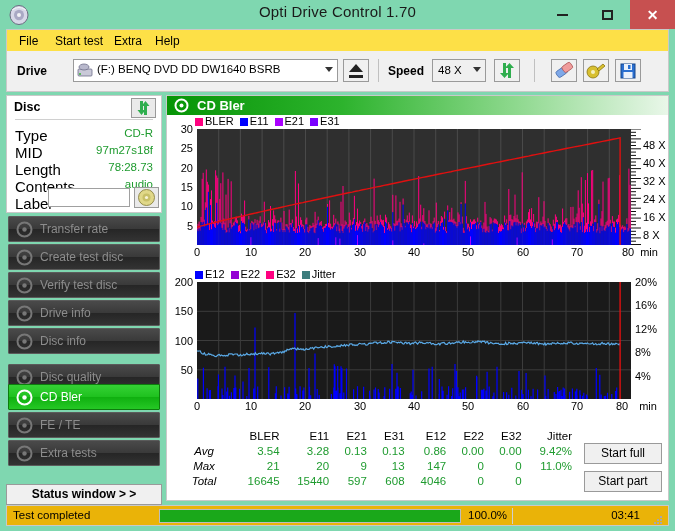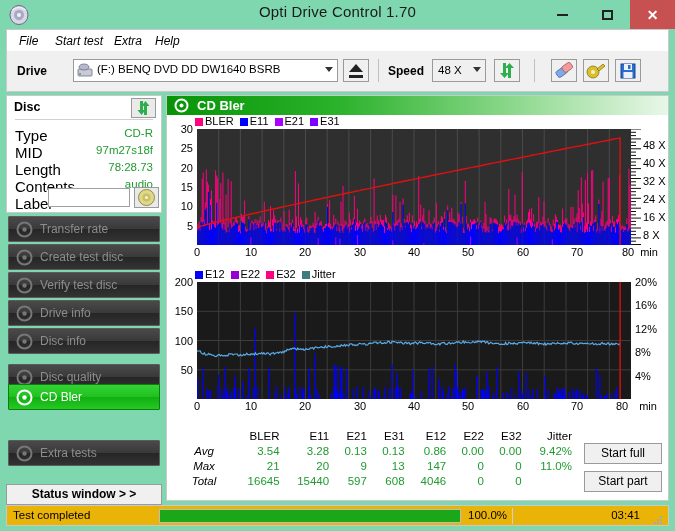--- a/index.html
+++ b/index.html
@@ -33,23 +33,22 @@
   .wbtn-min{right:90px;width:45px;}
   .wbtn-max{right:45px;width:45px;}
   .wbtn-close{right:0;width:45px;background:#c75050;color:#fff;}
   .glyph-min{display:block;width:11px;height:2px;background:#222;}
   .glyph-max{display:block;width:11px;height:10px;border:2px solid #222;box-sizing:border-box;}
   .glyph-close{font-size:14px;line-height:1;font-weight:bold;color:#fff;}
 
   
   .menubar{
     position:absolute;left:6px;top:29px;width:663px;height:22px;
-    background:#ffffff;border:1px solid #c9c9c9;border-bottom:none;
+    background:#fde047;border:1px solid #c9c9c9;border-bottom:none;
     box-sizing:border-box;
-    font-style:italic;
   }
   .menu-item{
     position:absolute;top:2px;height:18px;line-height:18px;
     font-size:12px;color:#000;padding:0 6px;
   }
 
   
   .toolbar{
     position:absolute;left:6px;top:51px;width:663px;height:41px;
     background:#f0f0f0;border:1px solid #c9c9c9;border-top:none;
@@ -398,20 +397,29 @@
     <span class="nav-text">Disc quality</span>
   </div>
   <div class="navbtn active" style="top:384px;">
     <span class="nav-ico">
       <svg width="17" height="17" viewBox="0 0 17 17">
           <circle cx="8.5" cy="8.5" r="7" fill="none" stroke="#fff" stroke-width="2"></circle>
           <circle cx="8.5" cy="8.5" r="2.2" fill="#fff"></circle>
         </svg>
     </span>
     <span class="nav-text">CD Bler</span>
+  </div>
+  <div class="navbtn" style="top:412px;">
+    <span class="nav-ico">
+      <svg width="17" height="17" viewBox="0 0 17 17">
+          <circle cx="8.5" cy="8.5" r="7" fill="none" stroke="#777" stroke-width="2"></circle>
+          <circle cx="8.5" cy="8.5" r="2.2" fill="#777"></circle>
+        </svg>
+    </span>
+    <span class="nav-text">FE / TE</span>
   </div>
   <div class="navbtn" style="top:440px;">
     <span class="nav-ico">
       <svg width="17" height="17" viewBox="0 0 17 17">
           <circle cx="8.5" cy="8.5" r="7" fill="none" stroke="#777" stroke-width="2"></circle>
           <circle cx="8.5" cy="8.5" r="2.2" fill="#777"></circle>
         </svg>
     </span>
     <span class="nav-text">Extra tests</span>
   </div>

